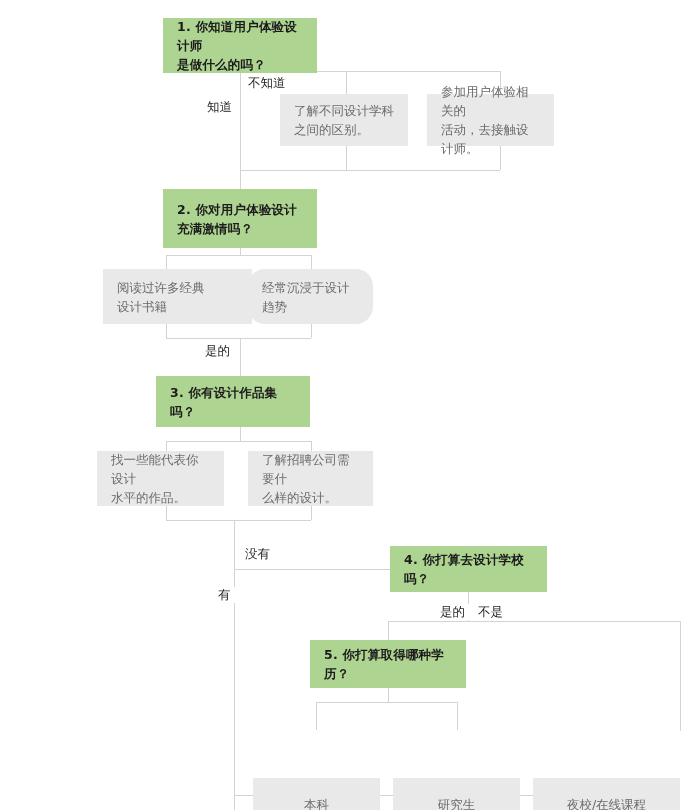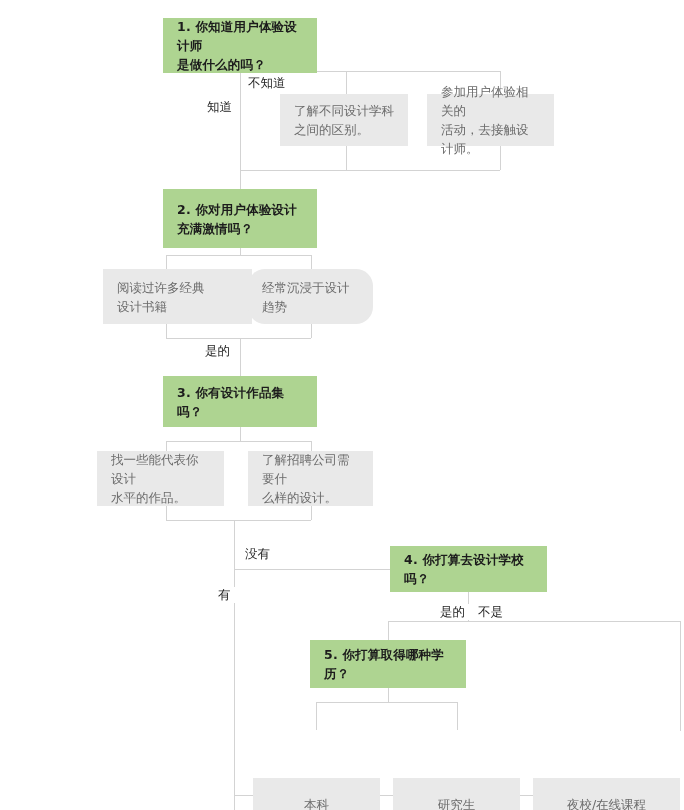--- a/index.html
+++ b/index.html
@@ -107,21 +107,21 @@
 
   <div class="node a" style="left:103px;top:269px;width:149px;height:55px;">
     <span class="txt">阅读过许多经典
 设计书籍</span>
   </div>
 
   <div class="node a" style="left:248px;top:269px;width:125px;height:55px;border-radius:17px;">
     <span class="txt">经常沉浸于设计趋势</span>
   </div>
 
-  <div class="node q center" style="left:163px;top:376px;width:154px;height:51px;justify-content:center;">
+  <div class="node q center" style="left:156px;top:376px;width:154px;height:51px;justify-content:center;">
     <span class="txt">3. 你有设计作品集吗？</span>
   </div>
 
   <div class="node a" style="left:97px;top:451px;width:127px;height:55px;">
     <span class="txt">找一些能代表你设计
 水平的作品。</span>
   </div>
 
   <div class="node a" style="left:248px;top:451px;width:125px;height:55px;">
     <span class="txt">了解招聘公司需要什

